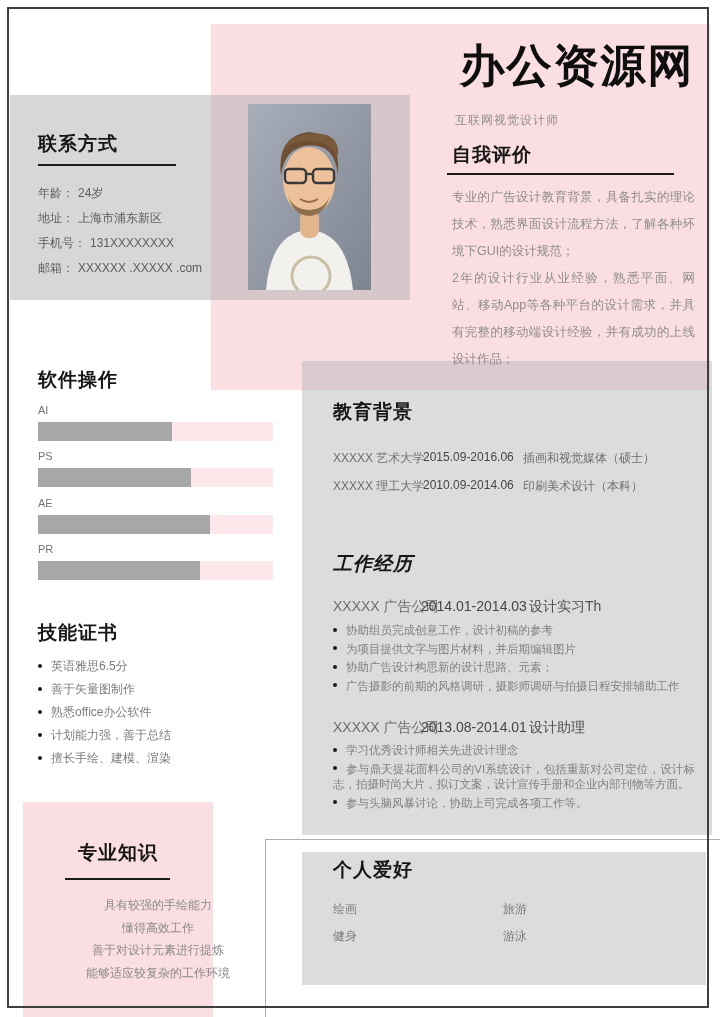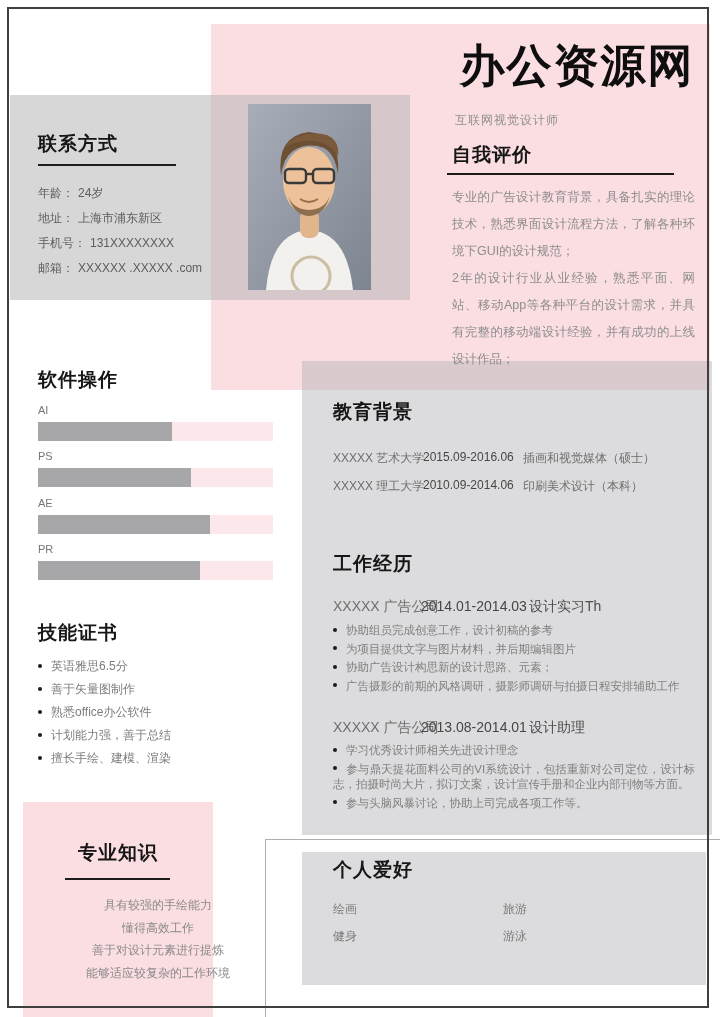--- a/index.html
+++ b/index.html
@@ -159,21 +159,21 @@
   <span class="school">XXXXX 艺术大学</span>
   <span class="period">2015.09-2016.06</span>
   <span class="major">插画和视觉媒体（硕士）</span>
 </div>
 <div class="abs edu-row" style="top:478px;">
   <span class="school">XXXXX 理工大学</span>
   <span class="period">2010.09-2014.06</span>
   <span class="major">印刷美术设计（本科）</span>
 </div>
 
-<div class="abs h-sec" style="left:333px;top:551px;">工作经历</div>
+<div class="abs h-sec" style="left:333px;top:551px;font-style:italic;">工作经历</div>
 <div class="abs job-row" style="top:598px;">
   <span class="company">XXXXX 广告公司</span>
   <span class="period">2014.01-2014.03</span>
   <span class="role">设计实习Th</span>
 </div>
 <div class="abs bullet-list" style="top:623px;">
   <div class="bullet"><span class="dot"></span><span>协助组员完成创意工作，设计初稿的参考</span></div>
   <div class="bullet"><span class="dot"></span><span>为项目提供文字与图片材料，并后期编辑图片</span></div>
   <div class="bullet"><span class="dot"></span><span>协助广告设计构思新的设计思路、元素；</span></div>
   <div class="bullet"><span class="dot"></span><span>广告摄影的前期的风格调研，摄影师调研与拍摄日程安排辅助工作</span></div>

